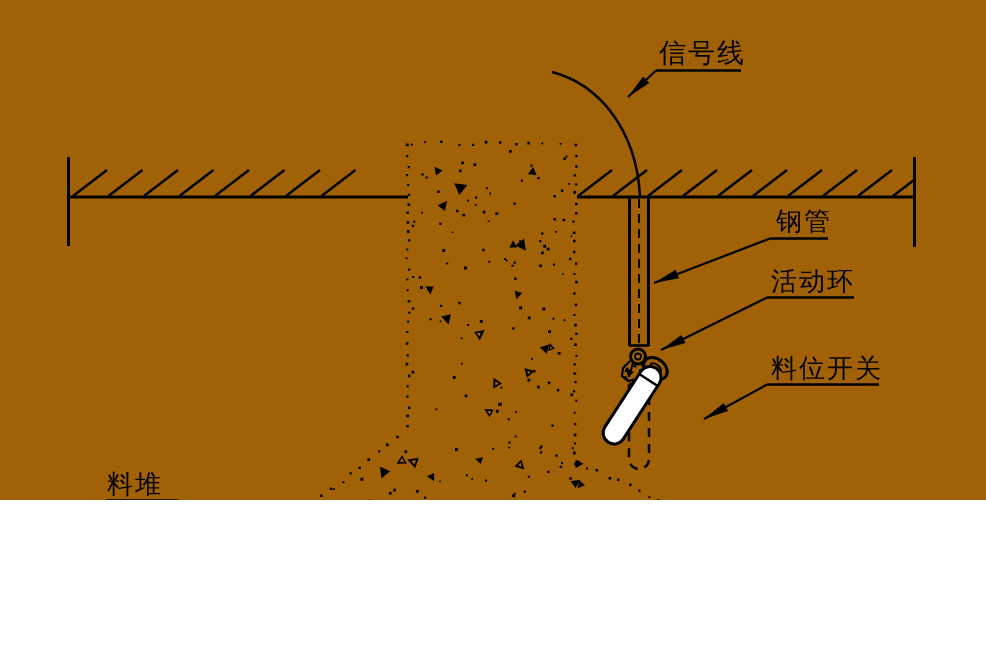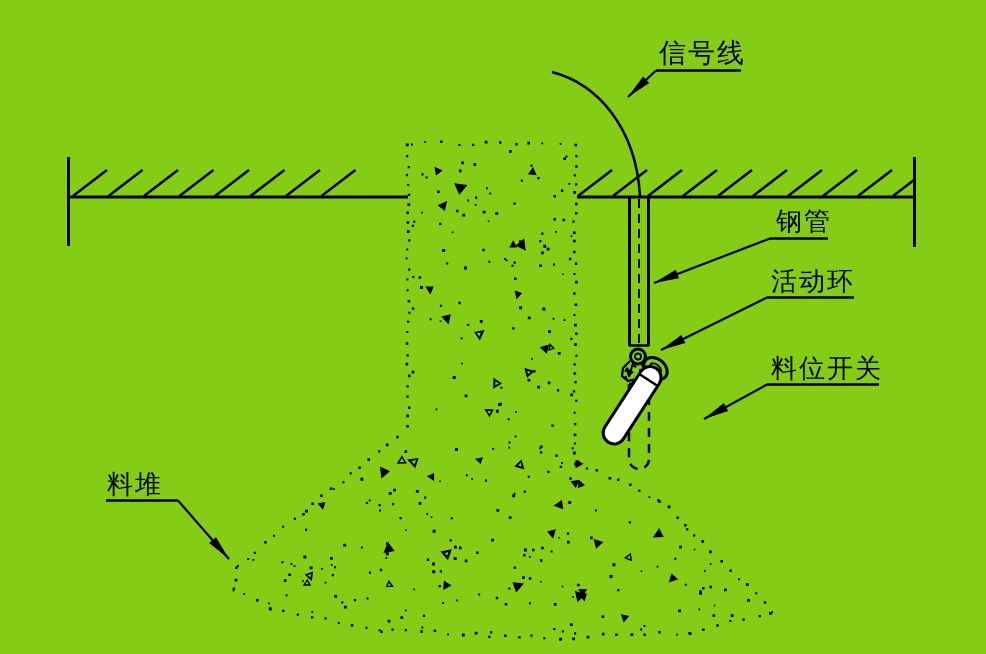--- a/index.html
+++ b/index.html
@@ -1,16 +1,16 @@
 <!DOCTYPE html>
 <html><head>
 <meta charset="utf-8">
 <style>
   html,body{margin:0;padding:0;background:#fff;}
-  .figure{position:relative;width:986px;height:654px;background:#84cc16;overflow:hidden;
+  .figure{position:relative;width:986px;height:500px;background:#a16207;overflow:hidden;
           font-family:"DejaVu Sans",sans-serif;text-decoration:underline;}
   svg{display:block;}
   .ink-line{stroke:#000;fill:none;}
   text.callout{font-size:26px;fill:#000;font-family:"DejaVu Sans",sans-serif;letter-spacing:2px;}
   text.callout.big{font-size:27px;}
 </style>
 </head>
 <body>
 
 <div class="figure">

